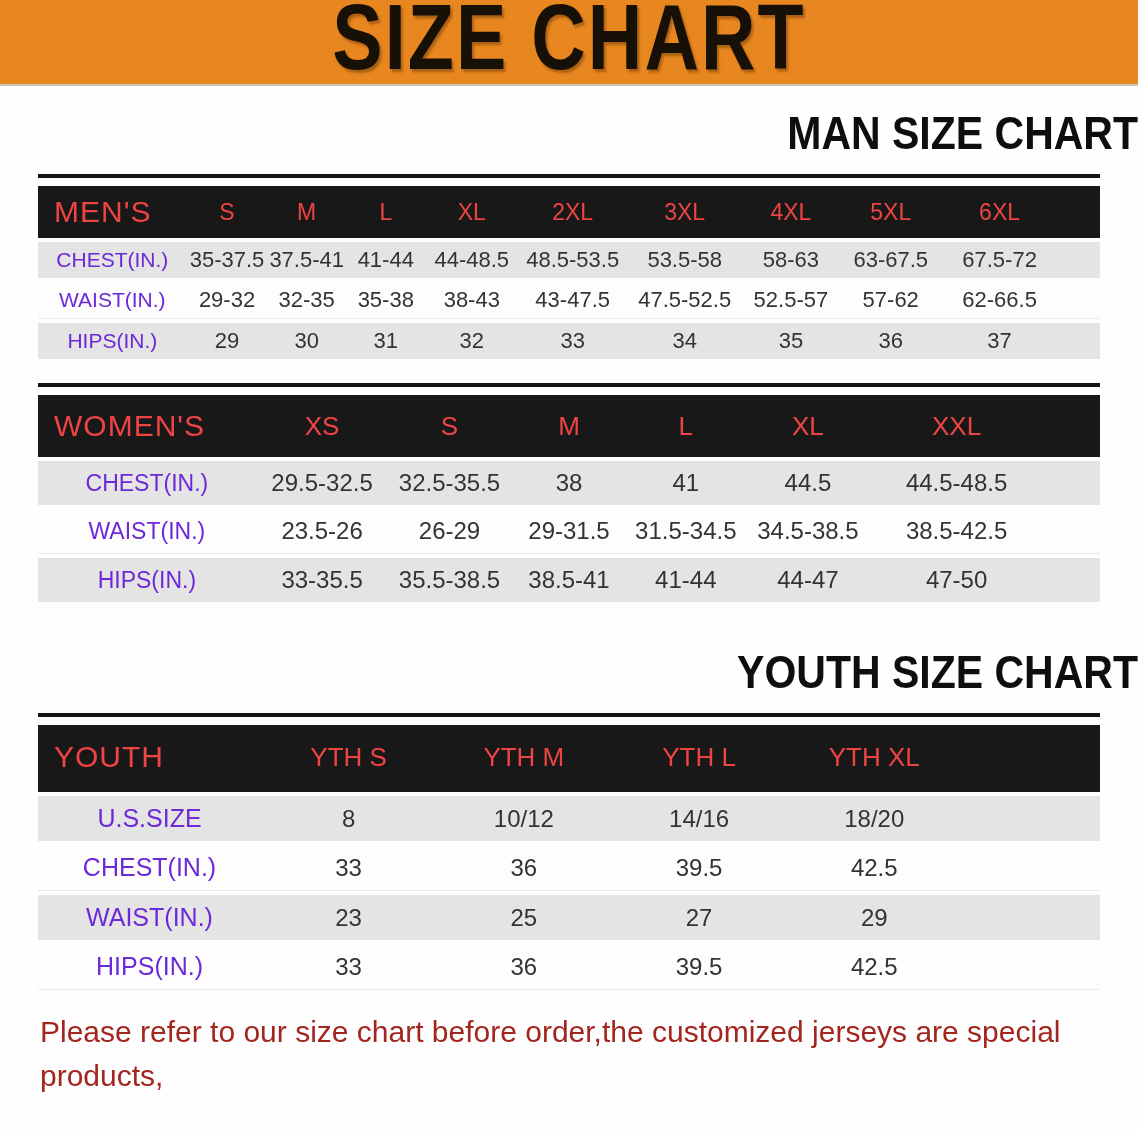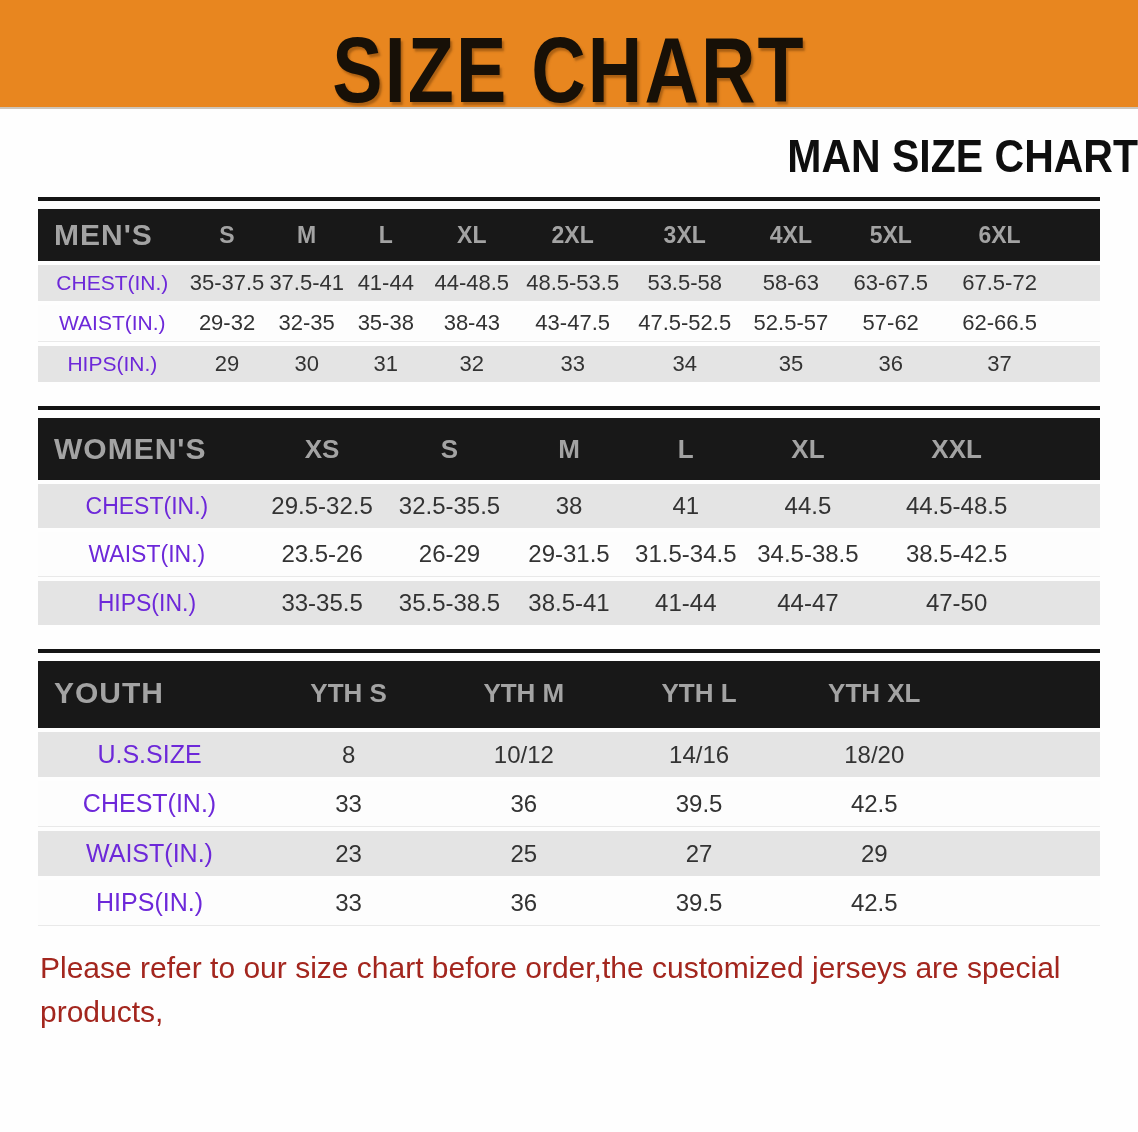--- a/index.html
+++ b/index.html
@@ -9,22 +9,22 @@
     --row-shade:#e4e4e4;
   }
   *{box-sizing:border-box;}
   html,body{margin:0;padding:0;}
   body{
     width:1138px;height:1132px;overflow:hidden;background:#fefefe;
     font-family:"Liberation Sans", sans-serif;color:#222;
   }
   
   .banner{
-    height:109px;background:var(--banner-bg);
-    display:flex;align-items:flex-end;justify-content:center;
+    height:86px;background:var(--banner-bg);
+    display:flex;align-items:flex-start;justify-content:center;
     border-bottom:2px solid #cdc5ba;
   }
   .banner h1{margin:0;line-height:1;}
   .banner-title{
     display:inline-block;font-size:74px;font-weight:900;letter-spacing:2px;
     color:#171007;transform:scale(1.02,1.26);transform-origin:center;
     text-shadow:2px 3px 2px rgba(80,40,0,.4);
     white-space:nowrap;
   }
   
@@ -40,22 +40,22 @@
   .tbl-mount{
     margin:20px 38px 0 38px;
     border-top:4px solid #141414;
     padding-top:4px;
   }
   table.tbl{
     width:100%;table-layout:fixed;
     border-collapse:separate;border-spacing:0 4px;
   }
   .tbl thead th{
-    background:var(--header-bar);color:#a3a3a3;vertical-align:middle;
-    font-weight:700;
+    background:var(--header-bar);color:#ef4444;vertical-align:middle;
+    font-weight:400;
   }
   .tbl .hlabel{
     text-align:left;padding-left:16px;font-size:30px;letter-spacing:1px;
     white-space:nowrap;
   }
   .tbl .colhead{text-align:center;}
   .tbl tbody td{
     text-align:center;color:#333;font-weight:400;white-space:nowrap;
   }
   .tbl tbody tr:nth-child(odd) td{background:var(--row-shade);}
@@ -228,20 +228,23 @@
               <td>44-47</td>
               <td>47-50</td>
               <td></td>
             </tr>
           </tbody>
         </table>
       </div>
   </section>
 
   <section class="chart sec-youth">
+    <h2 class="chart-heading">
+      <span>YOUTH SIZE CHART</span>
+    </h2>
     <div class="tbl-mount">
         <table class="tbl tbl-youth">
           <colgroup>
             <col style="width: 21%;">
             <col style="width: 16.5%;">
             <col style="width: 16.5%;">
             <col style="width: 16.5%;">
             <col style="width: 16.5%;">
             <col style="width: 13%;">
           </colgroup>

